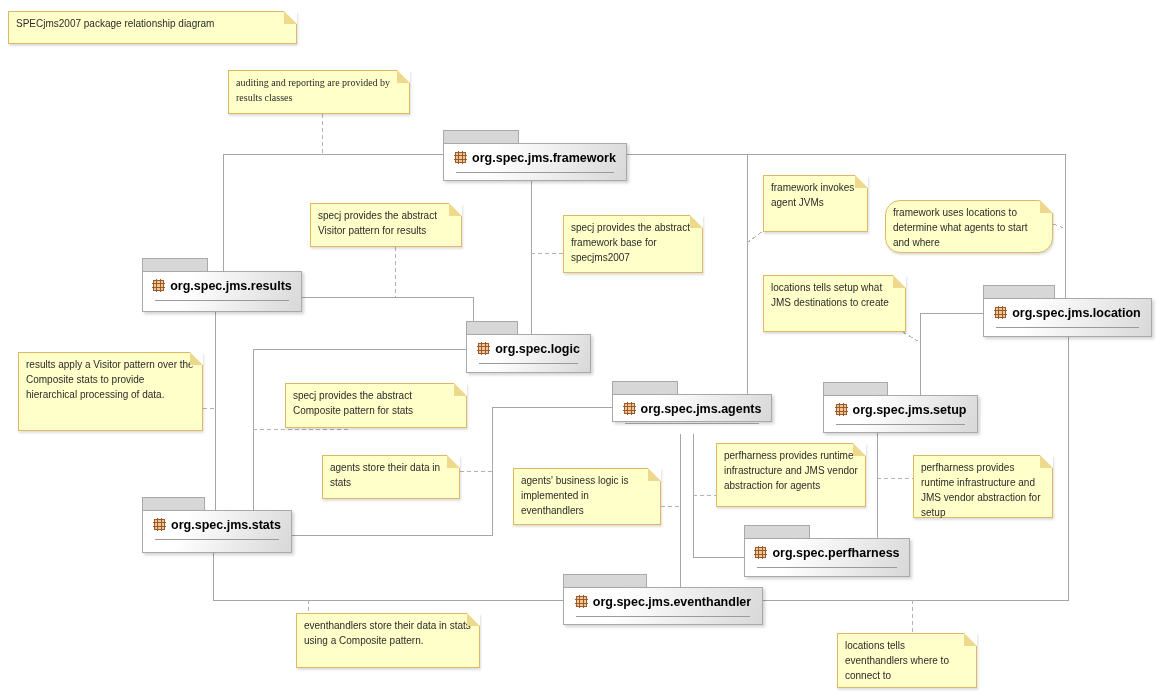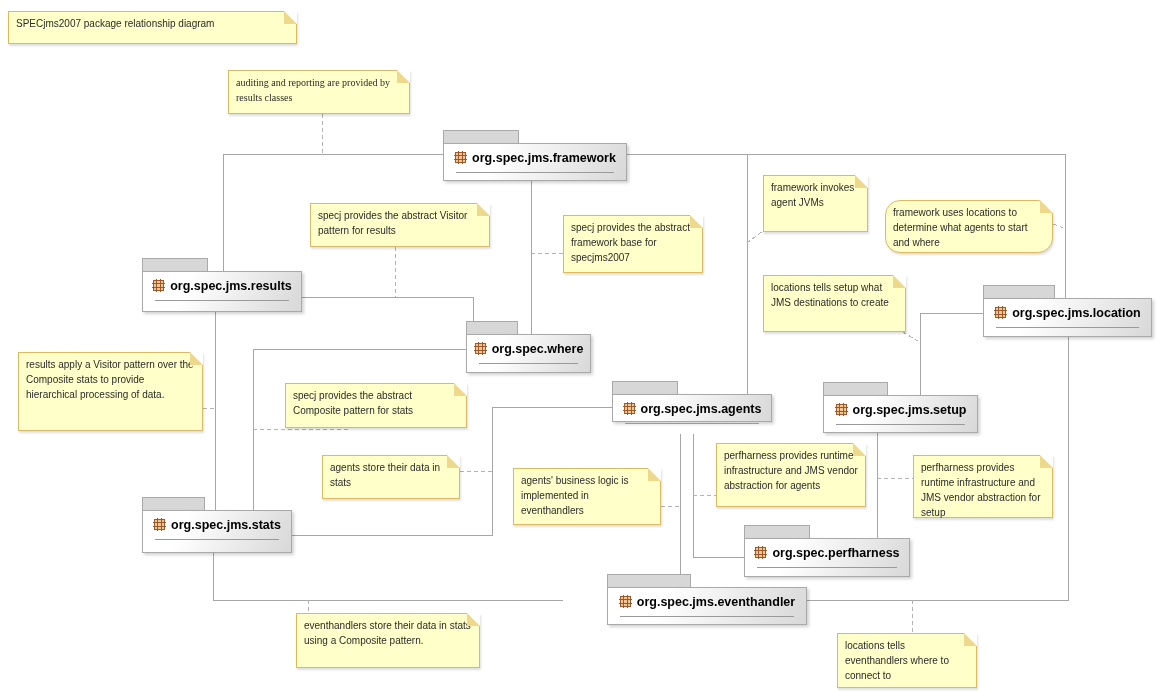--- a/index.html
+++ b/index.html
@@ -121,21 +121,21 @@
         <div class="pkg-head">
           <span class="pkg-icon">
             <svg width="13" height="13" viewBox="0 0 13 13">
               <rect x="1.5" y="1.5" width="10" height="10" fill="#F0C695" stroke="#9C5A2A"></rect>
               <line x1="0" y1="4.5" x2="13" y2="4.5" stroke="#9C5A2A"></line>
               <line x1="0" y1="8.5" x2="13" y2="8.5" stroke="#9C5A2A"></line>
               <line x1="4.5" y1="0" x2="4.5" y2="13" stroke="#9C5A2A"></line>
               <line x1="8.5" y1="0" x2="8.5" y2="13" stroke="#9C5A2A"></line>
             </svg>
           </span>
-          <span class="pkg-label">org.spec.where</span>
+          <span class="pkg-label">org.spec.logic</span>
         </div>
         <div class="pkg-sep"></div>
       </div>
     </div>
     <div class="pkg" style="left: 612px; top: 381px; width: 160px; height: 53px;">
       <div class="pkg-tab" style="width: 66px;"></div>
       <div class="pkg-body" style="height: 28px;">
         <div class="pkg-head">
           <span class="pkg-icon">
             <svg width="13" height="13" viewBox="0 0 13 13">
@@ -216,41 +216,41 @@
               <line x1="0" y1="8.5" x2="13" y2="8.5" stroke="#9C5A2A"></line>
               <line x1="4.5" y1="0" x2="4.5" y2="13" stroke="#9C5A2A"></line>
               <line x1="8.5" y1="0" x2="8.5" y2="13" stroke="#9C5A2A"></line>
             </svg>
           </span>
           <span class="pkg-label">org.spec.perfharness</span>
         </div>
         <div class="pkg-sep"></div>
       </div>
     </div>
-    <div class="pkg" style="left: 563px; top: 574px; width: 200px; height: 51px; margin-left: 44px;">
+    <div class="pkg" style="left: 563px; top: 574px; width: 200px; height: 51px;">
       <div class="pkg-tab" style="width: 84px;"></div>
       <div class="pkg-body" style="height: 38px;">
         <div class="pkg-head">
           <span class="pkg-icon">
             <svg width="13" height="13" viewBox="0 0 13 13">
               <rect x="1.5" y="1.5" width="10" height="10" fill="#F0C695" stroke="#9C5A2A"></rect>
               <line x1="0" y1="4.5" x2="13" y2="4.5" stroke="#9C5A2A"></line>
               <line x1="0" y1="8.5" x2="13" y2="8.5" stroke="#9C5A2A"></line>
               <line x1="4.5" y1="0" x2="4.5" y2="13" stroke="#9C5A2A"></line>
               <line x1="8.5" y1="0" x2="8.5" y2="13" stroke="#9C5A2A"></line>
             </svg>
           </span>
           <span class="pkg-label">org.spec.jms.eventhandler</span>
         </div>
         <div class="pkg-sep"></div>
       </div>
     </div>
     <div class="note" style="left: 8px; top: 11px; width: 289px; height: 33px;"><span>SPECjms2007 package relationship diagram</span></div>
     <div class="note" style="left: 228px; top: 70px; width: 182px; height: 44px; font-family: Liberation Serif, serif;"><span>auditing and reporting are provided by results classes</span></div>
-    <div class="note" style="left: 310px; top: 203px; width: 180px; height: 44px;"><span>specj provides the abstract Visitor pattern for results</span></div>
+    <div class="note" style="left: 310px; top: 203px; width: 152px; height: 44px;"><span>specj provides the abstract Visitor pattern for results</span></div>
     <div class="note" style="left: 563px; top: 215px; width: 140px; height: 58px;"><span>specj provides the abstract framework base for specjms2007</span></div>
     <div class="note" style="left: 763px; top: 175px; width: 105px; height: 57px;"><span>framework invokes agent JVMs</span></div>
     <div class="note" style="left: 885px; top: 200px; width: 168px; height: 53px; border-radius: 15px;"><span>framework uses locations to determine what agents to start and where</span></div>
     <div class="note" style="left: 763px; top: 275px; width: 143px; height: 57px;"><span>locations tells setup what JMS destinations to create</span></div>
     <div class="note" style="left: 18px; top: 352px; width: 185px; height: 79px;"><span>results apply a Visitor pattern over the Composite stats to provide hierarchical processing of data.</span></div>
     <div class="note" style="left: 285px; top: 383px; width: 182px; height: 45px;"><span>specj provides the abstract Composite pattern for stats</span></div>
     <div class="note" style="left: 513px; top: 468px; width: 148px; height: 57px;"><span>agents' business logic is implemented in eventhandlers</span></div>
     <div class="note" style="left: 322px; top: 455px; width: 138px; height: 44px;"><span>agents store their data in stats</span></div>
     <div class="note" style="left: 716px; top: 443px; width: 150px; height: 64px;"><span>perfharness provides runtime infrastructure and JMS vendor abstraction for agents</span></div>
     <div class="note" style="left: 913px; top: 455px; width: 140px; height: 63px;"><span>perfharness provides runtime infrastructure and JMS vendor abstraction for setup</span></div>

